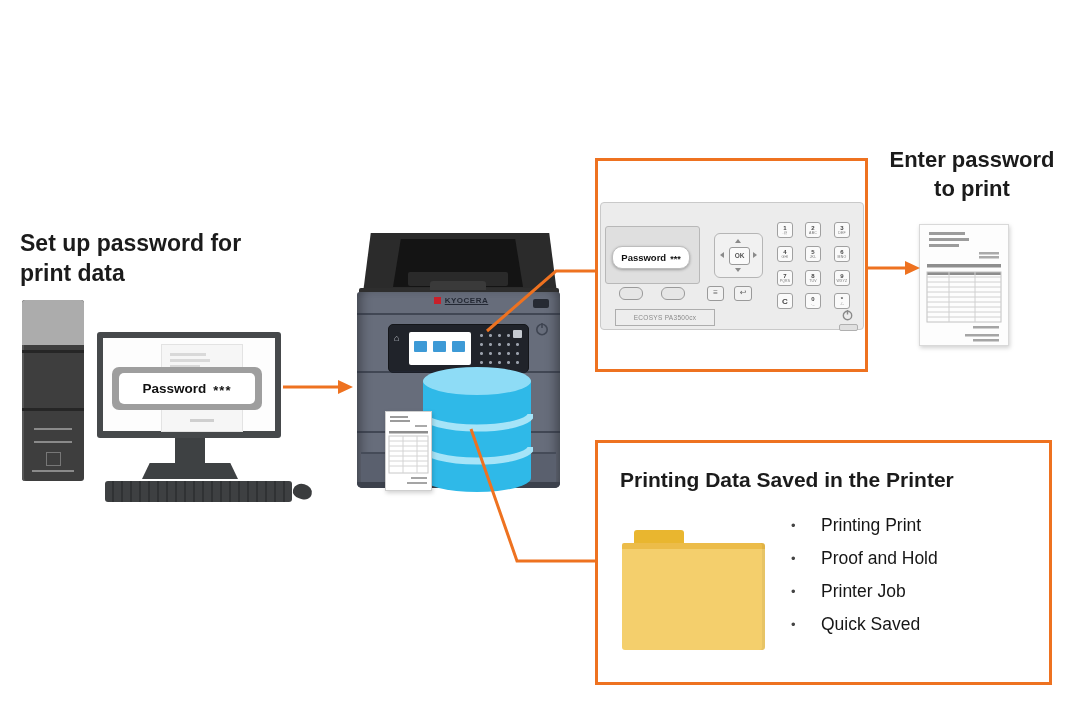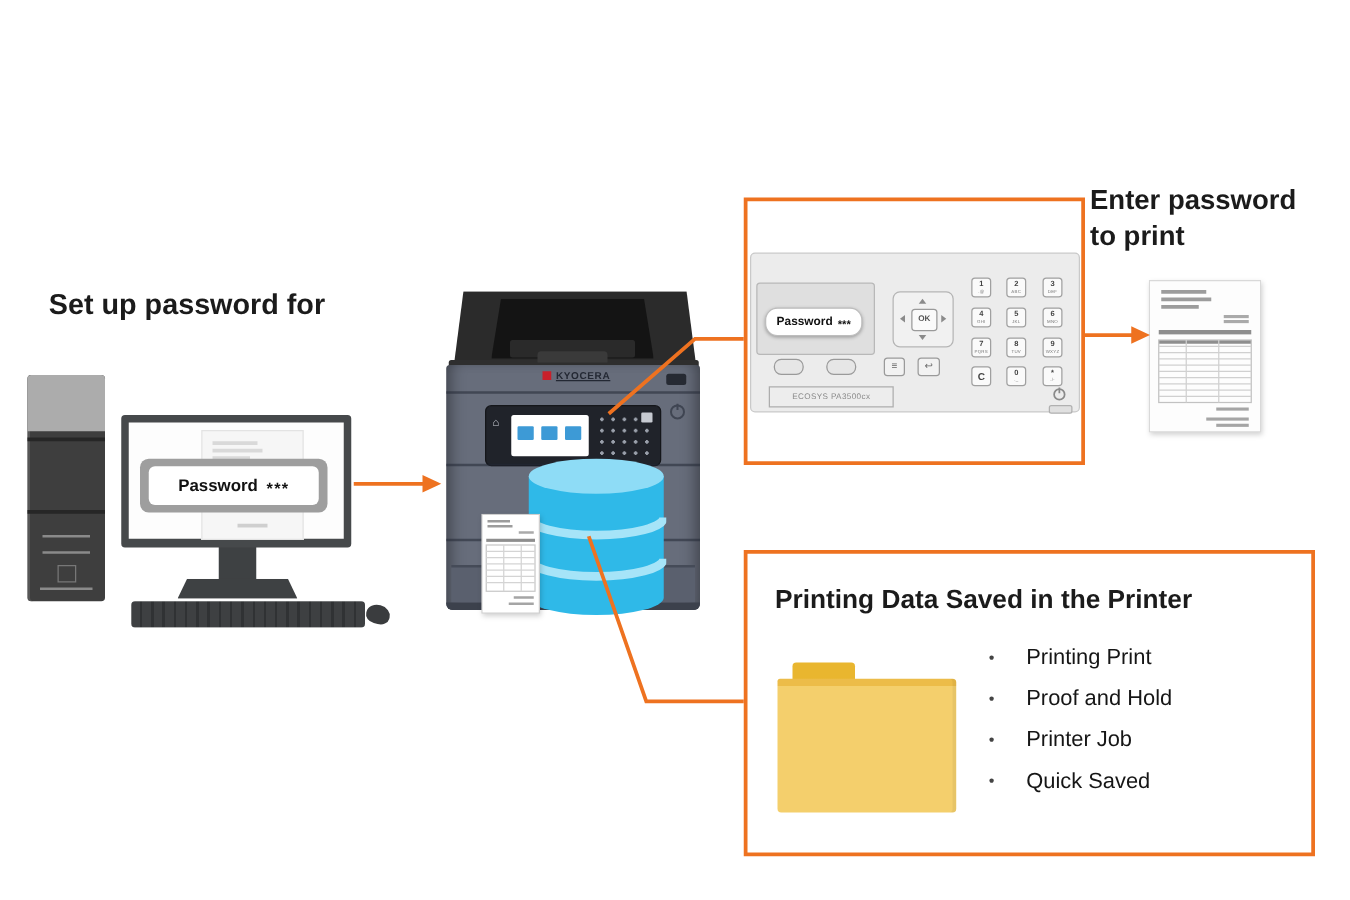--- a/index.html
+++ b/index.html
@@ -41,22 +41,22 @@
   .slot{left:176px;top:7px;width:16px;height:9px;background:#262a33;border-radius:2px;}
   .pwr-prn{left:178px;top:30px;}
   .cpanel{left:31px;top:32px;width:139px;height:47px;background:#20232a;border:1px solid #14161a;border-radius:5px;}
   .cpscreen{left:20px;top:7px;width:62px;height:33px;background:#fff;border-radius:2px;}
   .tile{top:9px;width:13px;height:11px;background:#3d9ad6;border-radius:1px;}
   .cphome{left:5px;top:8px;width:10px;height:10px;color:#cfd3da;font-size:9px;line-height:10px;}
   .cpkeys{left:88px;top:6px;width:44px;height:34px;background-image:radial-gradient(circle,#9aa0ab 1.3px,transparent 1.6px);background-size:9px 9px;}
   .cplight{left:124px;top:5px;width:9px;height:8px;background:#c6cad1;border-radius:1px;}
   .led{left:507px;top:443px;width:3px;height:12px;background:#2c7ecf;border-radius:1px;z-index:2;}
   
-  .setup-title{left:39px;top:228px;width:290px;font-size:23px;line-height:30px;z-index:4;}
-  .enter-title{left:872px;top:145px;width:200px;font-size:22px;line-height:29px;z-index:4;}
+  .setup-title{left:20px;top:228px;width:290px;font-size:23px;line-height:30px;z-index:4;}
+  .enter-title{left:872px;top:145px;width:200px;text-align:center;font-size:22px;line-height:29px;z-index:4;}
   
   .obox{border:3px solid #ee7220;background:#fff;box-sizing:border-box;z-index:6;}
   .panel-box{left:595px;top:158px;width:273px;height:214px;}
   .op-panel{left:2px;top:41px;width:262px;height:126px;background:#ececec;border:1px solid #c9c9c9;border-radius:4px;}
   .op-display{left:4px;top:23px;width:93px;height:56px;background:#dfdfdf;border:1px solid #b8b8b8;border-radius:3px;}
   .op-pill{left:11px;top:43px;width:76px;height:21px;background:#fff;border:1px solid #bdbdbd;border-radius:10px;box-shadow:0 1px 3px rgba(0,0,0,.3);display:flex;align-items:center;justify-content:center;gap:4px;}
   .op-pill .l{font-size:9.5px;font-weight:700;color:#111;}
   .op-pill .m{font-size:9px;font-weight:700;color:#111;padding-top:3px;}
   .softkey{width:22px;height:11px;background:#e6e6e6;border:1px solid #9a9a9a;border-radius:6px;}
   .model{left:14px;top:106px;width:98px;height:15px;border:1px solid #adadad;background:#ededed;font-size:6.5px;color:#8a8a8a;text-align:center;line-height:15px;letter-spacing:.3px;}
@@ -86,20 +86,21 @@
   .doc-shadow{filter:drop-shadow(1px 2px 2px rgba(0,0,0,.18));}
   .connectors{left:0;top:0;z-index:5;pointer-events:none;}.z3{z-index:3}.z4{z-index:4}
 </style>
 </head>
 <body>
 
 <div class="canvas">
 
   <div class="abs ttl setup-title">
     <div>Set up password for</div>
+    <div>print data</div>
   </div>
 
   <div class="abs tower">
     <div class="abs tower-cap"></div>
     <div class="abs tgroove" style="top:50px"></div>
     <div class="abs tgroove" style="top:108px"></div>
     <div class="abs tline" style="top:128px"></div>
     <div class="abs tline" style="top:141px"></div>
     <div class="abs tsq" style="top:152px"></div>
     <div class="abs tline" style="top:170px;left:10px;width:42px"></div>

